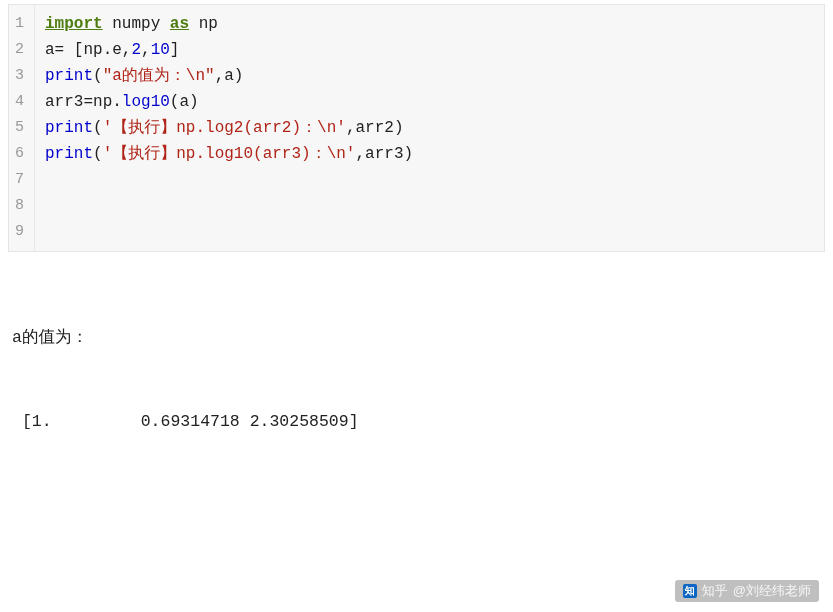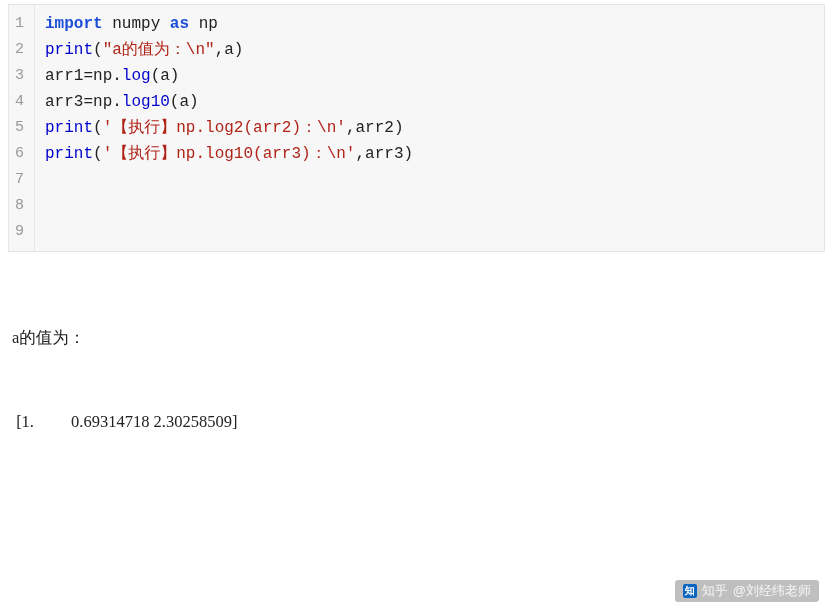--- a/index.html
+++ b/index.html
@@ -34,33 +34,33 @@
   }
   .code {
     padding: 6px 10px;
     line-height: 26px;
   }
   .code .line {
     display: block;
     height: 26px;
     white-space: pre;
   }
-  .kw { color: #1d4ed8; font-weight: bold; }
+  .kw { color: #4d7c0f; font-weight: bold; text-decoration: underline; }
   .nm { color: #222; }
   .fn { color: #0000cc; }
   .str { color: #b02418; }
   .output {
     padding: 4px 12px 12px 12px;
     font-family: "Courier New", Consolas, monospace;
     font-size: 16.5px;
     color: #222;
     line-height: 28px;
     white-space: pre;
   }
-  .output .oline { display: block; font-family: Liberation Serif, serif; }
+  .output .oline { display: block; }
   .watermark {
     position: absolute;
     right: 14px;
     bottom: 10px;
     font-size: 13px;
     color: rgba(255,255,255,0.85);
     background: rgba(0,0,0,0.25);
     padding: 2px 8px;
     border-radius: 3px;
     display: flex;
@@ -92,22 +92,22 @@
     <span class="ln">3</span>
     <span class="ln">4</span>
     <span class="ln">5</span>
     <span class="ln">6</span>
     <span class="ln">7</span>
     <span class="ln">8</span>
     <span class="ln">9</span>
   </div>
   <div class="code">
     <span class="line"><span class="kw">import</span><span class="nm"> numpy </span><span class="kw">as</span><span class="nm"> np</span></span>
+    <span class="line"><span class="nm">a= [np.e,</span><span class="fn">2</span><span class="nm">,</span><span class="fn">10</span><span class="nm">]</span></span>
     <span class="line"><span class="fn">print</span><span class="nm">(</span><span class="str">"a的值为：\n"</span><span class="nm">,a)</span></span>
-    <span class="line"><span class="nm">arr1=np.</span><span class="fn">log</span><span class="nm">(a)</span></span>
     <span class="line"><span class="nm">arr3=np.</span><span class="fn">log10</span><span class="nm">(a)</span></span>
     <span class="line"><span class="fn">print</span><span class="nm">(</span><span class="str">'【执行】np.log2(arr2)：\n'</span><span class="nm">,arr2)</span></span>
     <span class="line"><span class="fn">print</span><span class="nm">(</span><span class="str">'【执行】np.log10(arr3)：\n'</span><span class="nm">,arr3)</span></span>
   </div>
 </div>
 
 <div class="output">
   <span class="oline">a的值为：</span>
   <span class="oline"> [1.         0.69314718 2.30258509]</span>
   

